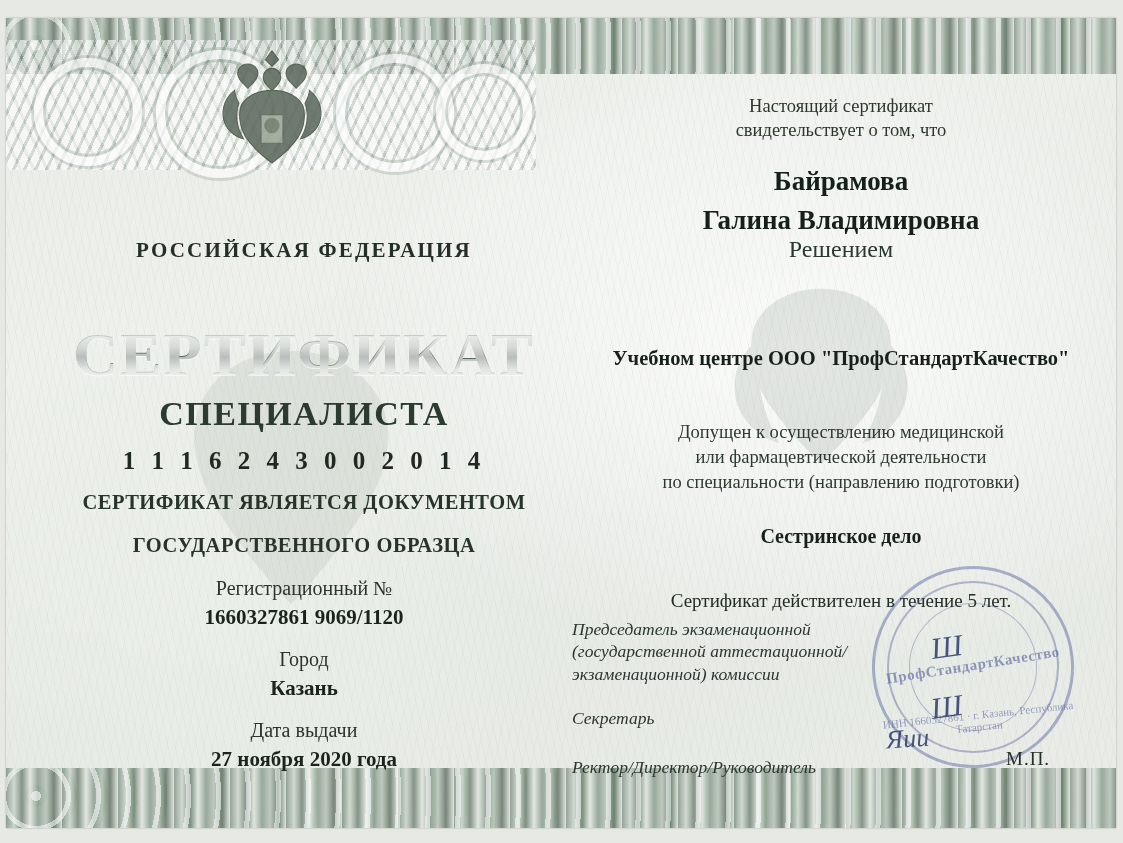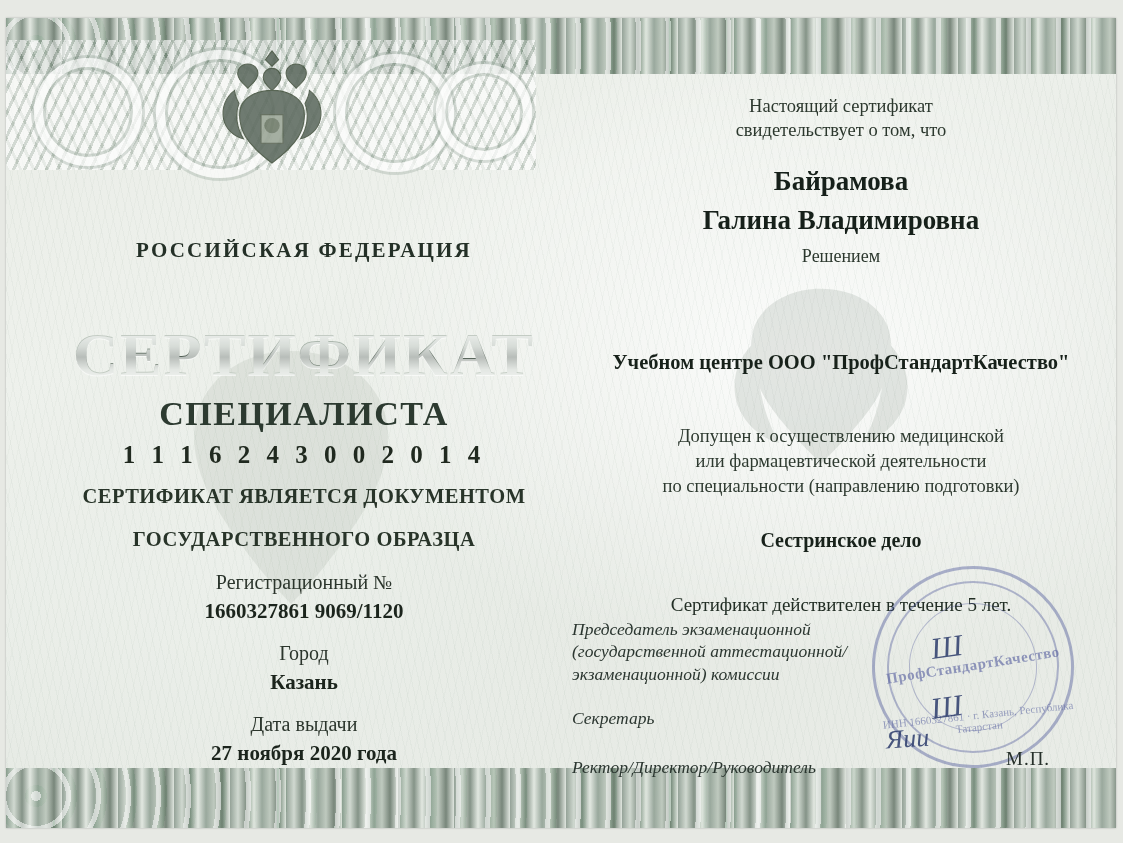--- a/index.html
+++ b/index.html
@@ -130,21 +130,21 @@
     line-height: 1;
   }
   .spec-word {
     margin-top: 10px;
     font-size: 34px;
     font-weight: bold;
     letter-spacing: 1.5px;
     color: #2c3a30;
   }
   .cert-number {
-    margin-top: 8px;
+    margin-top: 14px;
     font-size: 25px;
     font-weight: bold;
     letter-spacing: 5px;
     color: #20291f;
     font-family: Liberation Serif, serif;
   }
   .gov-note {
     margin-top: 14px;
     font-size: 20.5px;
     font-weight: bold;
@@ -184,22 +184,21 @@
     font-weight: bold;
     color: #16201a;
   }
   .given {
     margin-top: 8px;
     font-size: 27px;
     font-weight: bold;
     color: #16201a;
   }
   .decision {
-    margin-top: 10px;
-    font-size: 18px;
+    font-size: 24px;
     color: #2c382e;
   }
   .commission {
     margin-top: 2px;
     font-size: 18px;
     color: #2c382e;
   }
   .org {
     margin-top: 84px;
     font-size: 20.5px;

